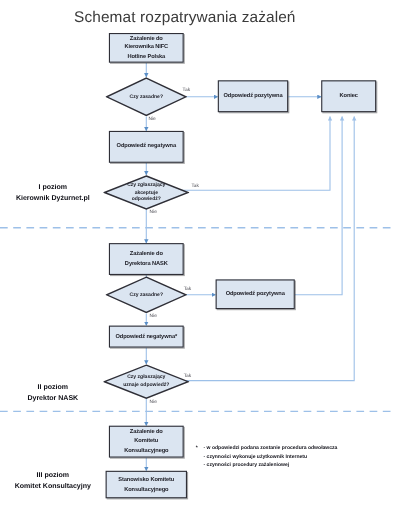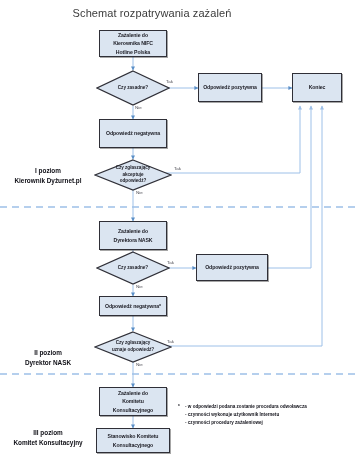--- a/index.html
+++ b/index.html
@@ -10,23 +10,24 @@
     overflow:hidden;
     position:relative;
   }
   #canvas{position:absolute;left:0;top:0;width:360px;height:466px;}
   svg.layer{position:absolute;left:0;top:0;width:360px;height:466px;pointer-events:none;}
 
   .title{
     position:absolute;
     left:0;top:7px;width:304px;
     text-align:center;
-    font-size:11px;
+    font-size:14px;
     color:#3b3b3b;
     letter-spacing:0.1px;
+    padding-left:16px;
   }
 
   
   .node{
     position:absolute;
     box-sizing:border-box;
     display:flex;align-items:center;justify-content:center;
     text-align:center;
     color:#1c1c24;
     font-weight:bold;

